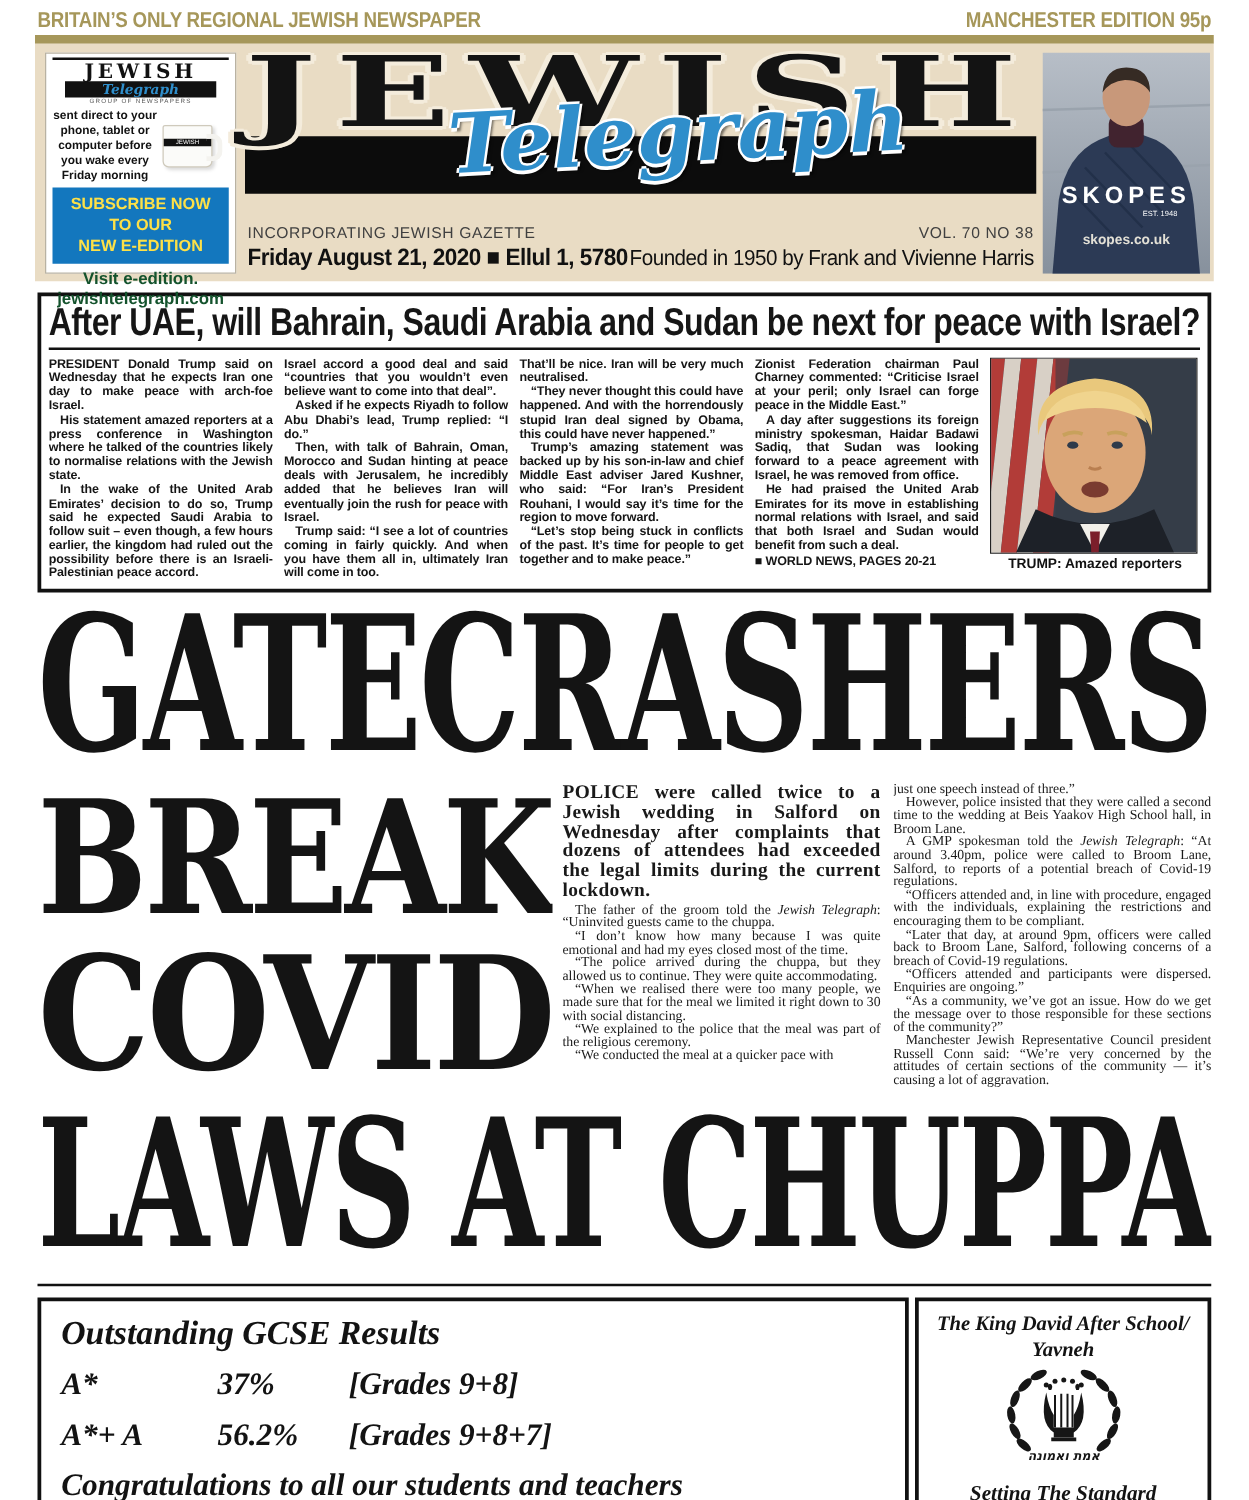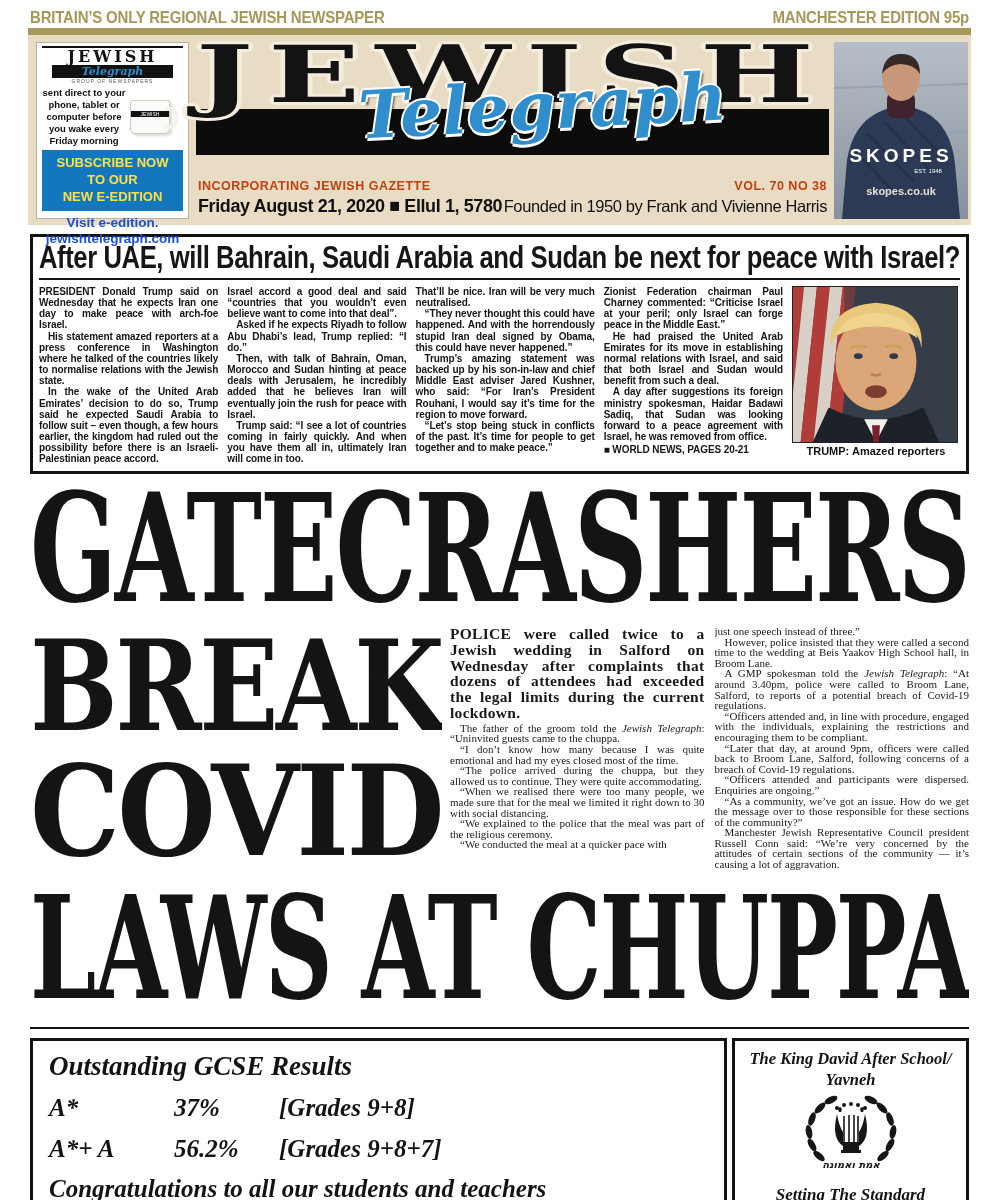--- a/index.html
+++ b/index.html
@@ -27,35 +27,35 @@
   .epl-group{ font-size:5px; letter-spacing:1px; color:#555; margin-bottom:3px; }
   .epl-body{ display:flex; align-items:center; gap:4px; margin:2px 0 4px; }
   .epl-text{ font:bold 9.5px/1.25 "Liberation Sans", sans-serif; text-align:center; width:84px; }
   .mug{ position:relative; width:40px; height:34px; background:#fbfbf9; border:1px solid #cfcabc;
     border-radius:2px 2px 5px 5px; box-shadow:2px 2px 3px rgba(0,0,0,.15); }
   .mug:after{ content:''; position:absolute; right:-9px; top:6px; width:9px; height:14px;
     border:4px solid #f4f3ef; border-left:none; border-radius:0 8px 8px 0; }
   .mug-strip{ margin-top:10px; background:#111; color:#fff; font-size:5px; line-height:6px; }
   .subscribe{ background:#1377be; color:#fde047; font:bold 13px/1.3 "Liberation Sans", sans-serif;
     padding:5px 1px; }
-  .visit{ font:bold 13.5px/1.2 "Liberation Sans", sans-serif; margin-top:4px; color:#1d4ed8; }
+  .visit{ font:bold 13.5px/1.2 "Liberation Sans", sans-serif; margin-top:4px; color:#14532d; }
 
   .center-mast{ position:absolute; left:168px; right:142px; top:0; bottom:0; }
   .mast-bar{ position:absolute; top:74px; left:0; right:0; height:46px; background:#0c0c0c; }
   .mast-jewish{ position:absolute; top:4px; left:0; width:100%; height:78px; z-index:2; overflow:visible; }
   .mast-jewish span{ display:inline-block; white-space:nowrap; transform-origin:left top;
     font:bold 78px/72px "DejaVu Serif", serif; letter-spacing:10px; color:#131313;
     text-shadow:-3px 0 0 #f4ecdc, 3px 0 0 #f4ecdc, 0 -3px 0 #f4ecdc, 0 3px 0 #f4ecdc,
       -2px -2px 0 #f4ecdc, 2px 2px 0 #f4ecdc, -2px 2px 0 #f4ecdc, 2px -2px 0 #f4ecdc; }
   .mast-script{ position:absolute; top:38px; left:60px; right:0; text-align:center; z-index:3;
     font:bold italic 66px/1 "DejaVu Serif", serif; color:#2f8ecb; transform:rotate(-3deg);
     text-shadow:-2px 0 0 #fff, 2px 0 0 #fff, 0 -2px 0 #fff, 0 3px 0 #fff, 3px 3px 2px rgba(0,0,0,.5); }
   .mast-row1{ position:absolute; top:144px; left:2px; right:2px; display:flex;
-    justify-content:space-between; font-weight:bold; font-size:12.5px; letter-spacing:0.5px;
-    color:#c2410c; }
+    justify-content:space-between; font-weight:normal; font-size:12.5px; letter-spacing:0.5px;
+    color:#404040; }
   .mast-row2{ position:absolute; top:161px; left:2px; right:2px; display:flex;
     justify-content:space-between; align-items:baseline; }
   .mast-date{ font-weight:bold; font-size:18px; letter-spacing:-0.4px; transform:scaleY(1.05);
     transform-origin:left; }
   .mast-founded{ font-size:16.5px; letter-spacing:-0.4px; transform:scaleY(1.05);
     transform-origin:right; }
 
   .skopes{ position:absolute; right:3px; top:7px; width:134px; height:135px; }
   .skopes svg{ display:block; }
 
@@ -199,22 +199,22 @@
       <p class="ind">“There’ll be peace in the Middle East.</p>
     </div>
     <div class="ts-col">
       <p>That’ll be nice. Iran will be very much neutralised.</p>
       <p class="ind">“They never thought this could have happened. And with the horrendously stupid Iran deal signed by Obama, this could have never happened.”</p>
       <p class="ind">Trump’s amazing statement was backed up by his son-in-law and chief Middle East adviser Jared Kushner, who said: “For Iran’s President Rouhani, I would say it’s time for the region to move forward.</p>
       <p class="ind">“Let’s stop being stuck in conflicts of the past. It’s time for people to get together and to make peace.”</p>
     </div>
     <div class="ts-col">
       <p>Zionist Federation chairman Paul Charney commented: “Criticise Israel at your peril; only Israel can forge peace in the Middle East.”</p>
+      <p class="ind">A day after suggestions its foreign ministry spokesman, Haidar Badawi Sadiq, that Sudan was looking forward to a peace agreement with Israel, he was removed from office.</p>
       <p class="ind">He had praised the United Arab Emirates for its move in establishing normal relations with Israel, and said that both Israel and Sudan would benefit from such a deal.</p>
-      <p class="ind">A day after suggestions its foreign ministry spokesman, Haidar Badawi Sadiq, that Sudan was looking forward to a peace agreement with Israel, he was removed from office.</p>
       <p class="world">■ WORLD NEWS, PAGES 20-21</p>
     </div>
     <div class="ts-photo">
       <svg width="166" height="157" viewBox="0 0 166 157">
         <rect width="166" height="157" fill="#39404d"></rect>
         <g transform="rotate(6 40 60)">
           <rect x="-8" y="-10" width="13" height="180" fill="#b23c38"></rect>
           <rect x="5" y="-10" width="13" height="180" fill="#d8d0c6"></rect>
           <rect x="18" y="-10" width="13" height="180" fill="#b23c38"></rect>
           <rect x="31" y="-10" width="13" height="180" fill="#d8d0c6"></rect>

